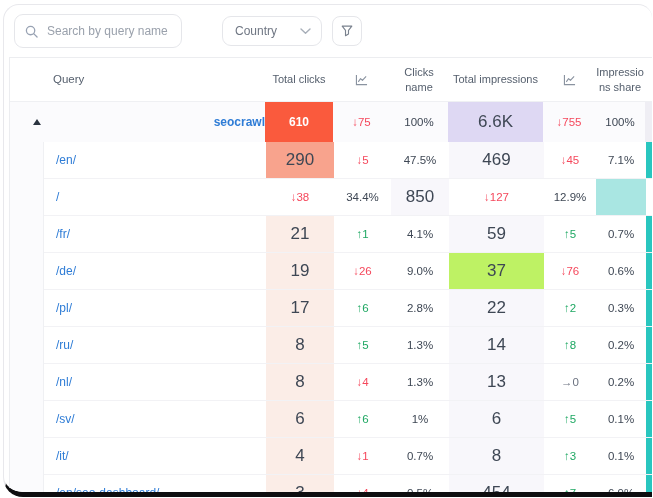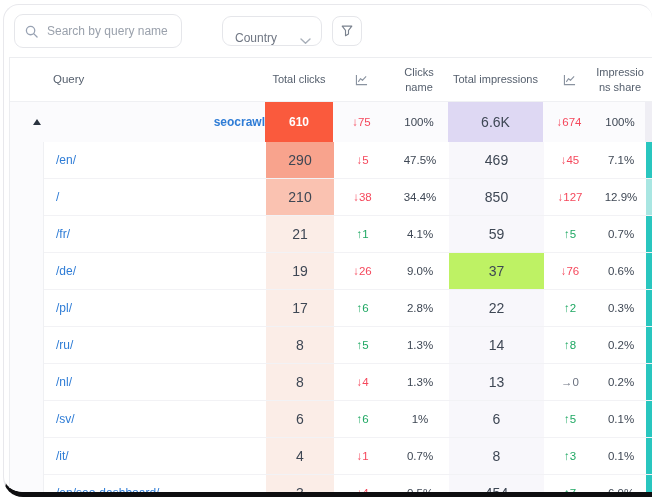--- a/index.html
+++ b/index.html
@@ -8,21 +8,21 @@
     border:1px solid #E8E8EC;border-right:none;border-bottom:5px solid #0E0E10;
     border-radius:16px 14px 0 20px;overflow:hidden;box-sizing:border-box;}
   
   .toolbar{display:flex;align-items:center;height:52px;padding-left:10px;box-sizing:border-box;}
   .search-box{width:168px;height:16px;border:1px solid #E5E6EA;border-radius:9px;
     display:flex;align-items:center;gap:7px;padding:16px 10px;box-sizing:border-box;}
   .search-box input{border:none;outline:none;font-size:12px;color:#434B57;width:100%;
     font-family:"Liberation Sans",sans-serif;background:transparent;}
   .search-box input::placeholder{color:#9AA1AC;}
   .select{width:100px;height:30px;border:1px solid #E5E6EA;border-radius:9px;margin-left:40px;
-    display:flex;align-items:flex-end;justify-content:space-between;padding:0 10px 0 12px;
+    display:flex;align-items:center;justify-content:space-between;padding:0 10px 0 12px;
     font-size:12px;color:#6F7683;box-sizing:border-box;cursor:pointer;}
   .filter-btn{width:30px;height:30px;border:1px solid #E5E6EA;border-radius:8px;background:#fff;
     margin-left:10px;display:flex;align-items:center;justify-content:center;cursor:pointer;padding:0;}
   
   .table-wrap{margin-left:5px;border-top:1px solid #ECEDF0;border-left:1px solid #ECEDF0;
     background:#FBFBFD;height:441px;}
   .grid{display:grid;grid-template-columns:255px 68px 57px 58px 95px 52px 50px 9px;}
   .grid-child{display:grid;grid-template-columns:222px 68px 57px 58px 95px 52px 50px 9px;}
   .thead{height:43px;background:#fff;align-items:center;border-bottom:1px solid #EFF0F3;}
   .th{font-size:11px;color:#56606E;text-align:center;line-height:1.3;}
@@ -33,21 +33,21 @@
   .parent-row{height:40px;background:#FBFBFD;position:relative;}
   .parent-row .qcell{justify-content:flex-end;padding-left:43px;}
   .tri{position:absolute;left:23px;top:17px;width:0;height:0;cursor:pointer;
     border-left:4.5px solid transparent;border-right:4.5px solid transparent;
     border-bottom:6px solid #2B3440;}
   .children{margin-left:33px;background:#fff;border-left:1px solid #EFF0F3;}
   .child-row{height:36px;border-bottom:1px solid #F2F2F5;}
   .child-row .qcell{justify-content:flex-start;padding-left:12px;}
   .qlink{color:#2E7CD6;font-size:12px;text-decoration:none;cursor:pointer;}
   .parent-row .qlink{font-weight:700;}
-  .num{font-size:14px;}
+  .num{font-size:17px;}
   .clicks-strong{font-weight:700;color:#fff !important;font-size:12px;}
   .delta{font-size:11.5px;}
   .delta.down{color:#F5485C;}
   .delta.up{color:#1FA863;}
   .delta.flat{color:#6B7280;}
 </style>
 </head>
 <body>
 
 <div class="card">
@@ -112,21 +112,21 @@
           <div class="cell qcell">
             <a class="qlink">seocrawl</a>
           </div>
           <div class="cell num clicks-strong" style="background: rgb(250, 90, 61);">610</div>
           <div class="cell ">
             <span class="delta down">↓75</span>
           </div>
           <div class="cell ">100%</div>
           <div class="cell num" style="background: rgb(222, 216, 243);">6.6K</div>
           <div class="cell ">
-            <span class="delta down">↓674</span>
+            <span class="delta down">↓755</span>
           </div>
           <div class="cell ">100%</div>
           <div class="cell " style="background: rgb(239, 238, 244);"></div>
         </div>
         <div class="children">
           <div class="grid-child child-row row">
             <div class="cell qcell">
               <a class="qlink">/en/</a>
             </div>
             <div class="cell num" style="background: rgb(248, 163, 141);">290</div>
@@ -138,21 +138,20 @@
             <div class="cell ">
               <span class="delta down">↓45</span>
             </div>
             <div class="cell ">7.1%</div>
             <div class="cell " style="background: rgb(41, 198, 191);"></div>
           </div>
           <div class="grid-child child-row row">
             <div class="cell qcell">
               <a class="qlink">/</a>
             </div>
-            <div class="cell num" style="background: rgb(250, 194, 177);">210</div>
             <div class="cell ">
               <span class="delta down">↓38</span>
             </div>
             <div class="cell ">34.4%</div>
             <div class="cell num" style="background: rgb(248, 247, 251);">850</div>
             <div class="cell ">
               <span class="delta down">↓127</span>
             </div>
             <div class="cell ">12.9%</div>
             <div class="cell " style="background: rgb(169, 230, 226);"></div>

